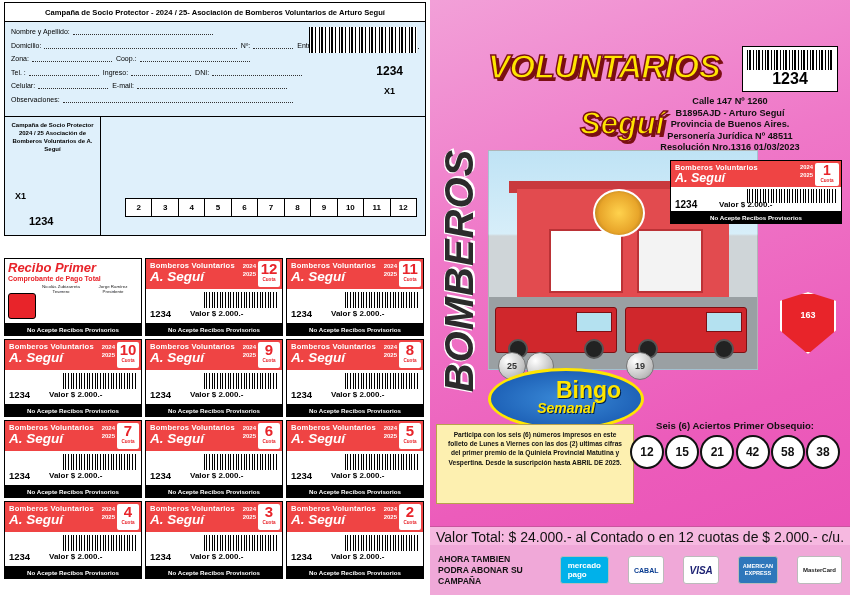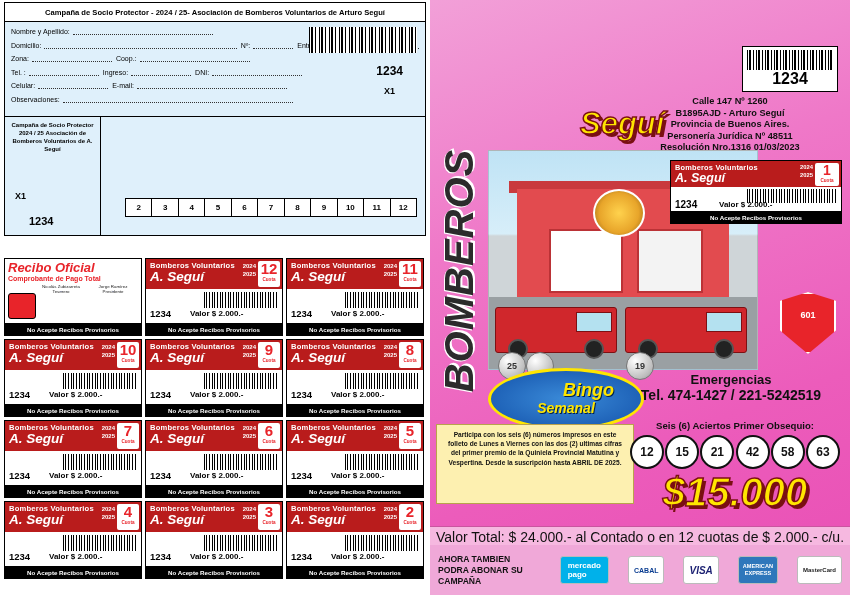--- a/index.html
+++ b/index.html
@@ -43,21 +43,21 @@
   .stub-grid{position:absolute;left:120px;right:8px;bottom:18px;display:flex;}
   .stub-grid div{
     flex:1;border:1px solid #000;border-right:none;height:17px;
     font-size:8px;font-weight:bold;display:flex;align-items:center;justify-content:center;background:#fff;
   }
   .stub-grid div:last-child{border-right:1px solid #000;}
 
   
   .tickets{position:absolute;left:4px;top:258px;width:422px;display:flex;flex-wrap:wrap;gap:3px;}
   .tk{width:138px;height:78px;border:1px solid #000;background:#fff;position:relative;box-sizing:border-box;overflow:hidden;}
-  .tk-top{background:#b91c1c;color:#fff;height:30px;position:relative;}
+  .tk-top{background:#ef4444;color:#fff;height:30px;position:relative;}
   .tk-t1{font-size:7.6px;font-weight:bold;padding:2px 0 0 4px;letter-spacing:.2px;}
   .tk-t2{font-size:13.5px;font-weight:bold;padding:0 0 0 4px;line-height:14px;font-style:italic;}
   .tk-years{position:absolute;right:26px;top:3px;font-size:6px;font-weight:bold;line-height:8px;text-align:right;color:#fff;}
   .tk-cuota{
     position:absolute;right:2px;top:2px;width:22px;height:26px;background:#fff;color:#e8242a;
     border-radius:2px;text-align:center;
   }
   .tk-cuota .n{font-size:15px;font-weight:bold;line-height:16px;}
   .tk-cuota .c{font-size:4.6px;font-weight:bold;color:#e8242a;line-height:5px;}
   .tk-mid{height:31px;position:relative;}
@@ -169,21 +169,21 @@
   }
   .emerg .l1{font-size:13px;}
   .emerg .l2{font-size:14px;}
 
   .bingo{
     position:absolute;left:58px;top:368px;width:150px;height:56px;
     background:radial-gradient(ellipse at center,#3a8ad8 0%,#1f63b8 70%,#14478a 100%);
     border:3px solid #ffe600;border-radius:50%;
     display:flex;flex-direction:column;align-items:center;justify-content:center;
   }
-  .bingo .b1{font-size:18px;font-weight:bold;font-style:italic;color:#ffe600;line-height:17px;text-shadow:1px 1px 0 #00204d;margin-left:45px;}
+  .bingo .b1{font-size:23px;font-weight:bold;color:#ffe600;line-height:17px;text-shadow:1px 1px 0 #00204d;margin-left:45px;}
   .bingo .b2{font-size:14px;font-weight:bold;font-style:italic;color:#ffe600;line-height:18px;text-shadow:1px 1px 0 #00204d;}
   .ball{position:absolute;width:26px;height:26px;border-radius:50%;
     background:radial-gradient(circle at 32% 30%,#fff,#bdbdbd 70%,#8d8d8d 100%);border:1px solid #777;
     font-size:9px;font-weight:bold;display:flex;align-items:center;justify-content:center;color:#333;}
   .ball.b-a{left:68px;top:352px;}
   .ball.b-b{left:96px;top:352px;}
   .ball.b-c{left:196px;top:352px;}
 
   .bingo-text{
     position:absolute;left:6px;top:424px;width:198px;height:80px;background:#fdf0b0;
@@ -290,21 +290,21 @@
         <div>10</div>
         <div>11</div>
         <div>12</div>
       </div>
     </div>
 
     <div class="tickets">
 
       <div class="tk tk-receipt">
         <div class="r-top">
-          <div class="r-title">Recibo Oficial</div>
+          <div class="r-title">Recibo Primer</div>
           <div class="r-sub">Comprobante de Pago Total</div>
         </div>
         <div class="r-mid">
           <div class="r-logo"></div>
           <div class="r-sig">
             <div class="r-sig-row" style="margin-bottom:-10px;">
               <span style="font-style:italic;color:#1b2e8a;">~</span>
                 <span style="font-style:italic;color:#1b2e8a;">~</span>
             </div>
             <div class="r-sig-row">
@@ -550,20 +550,21 @@
     </div>
   </div>
 
   <div class="right">
 
 
     <div class="bomberos-vert">
       <span>BOMBEROS</span>
     </div>
 
+    <div class="voluntarios">VOLUNTARIOS</div>
     <div class="segui">Seguí</div>
 
     <div class="num-box">
       <div class="bc"></div>
       <div class="nm">1234</div>
     </div>
 
     <div class="addr" style="white-space:pre-line">Calle 147 Nº 1260
 B1895AJD - Arturo Seguí
 Provincia de Buenos Aires.
@@ -604,50 +605,45 @@
       </div>
       <div class="tk-mid">
         <div class="tk-bar"></div>
         <div class="tk-no">1234</div>
         <div class="tk-val">Valor $ 2.000.-</div>
       </div>
       <div class="tk-foot">No Acepte Recibos Provisorios</div>
     </div>
 
     <div class="shield">
-      <div class="in">601</div>
-    </div>
-
-    <div class="emerg">
-      <div class="l1">Emergencias</div>
-      <div class="l2">Tel. 474-1427 / 221-5242519</div>
-    </div>
+      <div class="in">163</div>
+    </div>
+
 
     <div class="ball b-a">25</div>
     <div class="ball b-b"></div>
     <div class="ball b-c">19</div>
 
     <div class="bingo">
       <div class="b1">Bingo</div>
       <div class="b2">Semanal</div>
     </div>
 
     <div class="bingo-text">Participa con los seis (6) números impresos en este folleto de Lunes a Viernes con las dos (2) ultimas cifras del primer premio de la Quiniela Provincial Matutina y Vespertina. Desde la suscripción hasta ABRIL DE 2025.</div>
 
     <div class="prize">
       <div class="ttl">Seis (6) Aciertos Primer Obsequio:</div>
       <div class="lotto">
         <div>12</div>
         <div>15</div>
         <div>21</div>
         <div>42</div>
         <div>58</div>
-        <div>63</div>
-      </div>
-      <div class="amount">$15.000</div>
+        <div>38</div>
+      </div>
     </div>
 
     <div class="valor-total">Valor Total: $ 24.000.- al Contado o en 12 cuotas de $ 2.000.- c/u.</div>
 
     <div class="pay">
       <div class="pay-txt">AHORA TAMBIEN PODRA ABONAR SU CAMPAÑA</div>
       <div class="pay-logos">
         <div class="logo mp">mercado pago</div>
         <div class="logo cabal">CABAL</div>
         <div class="logo visa">VISA</div>

